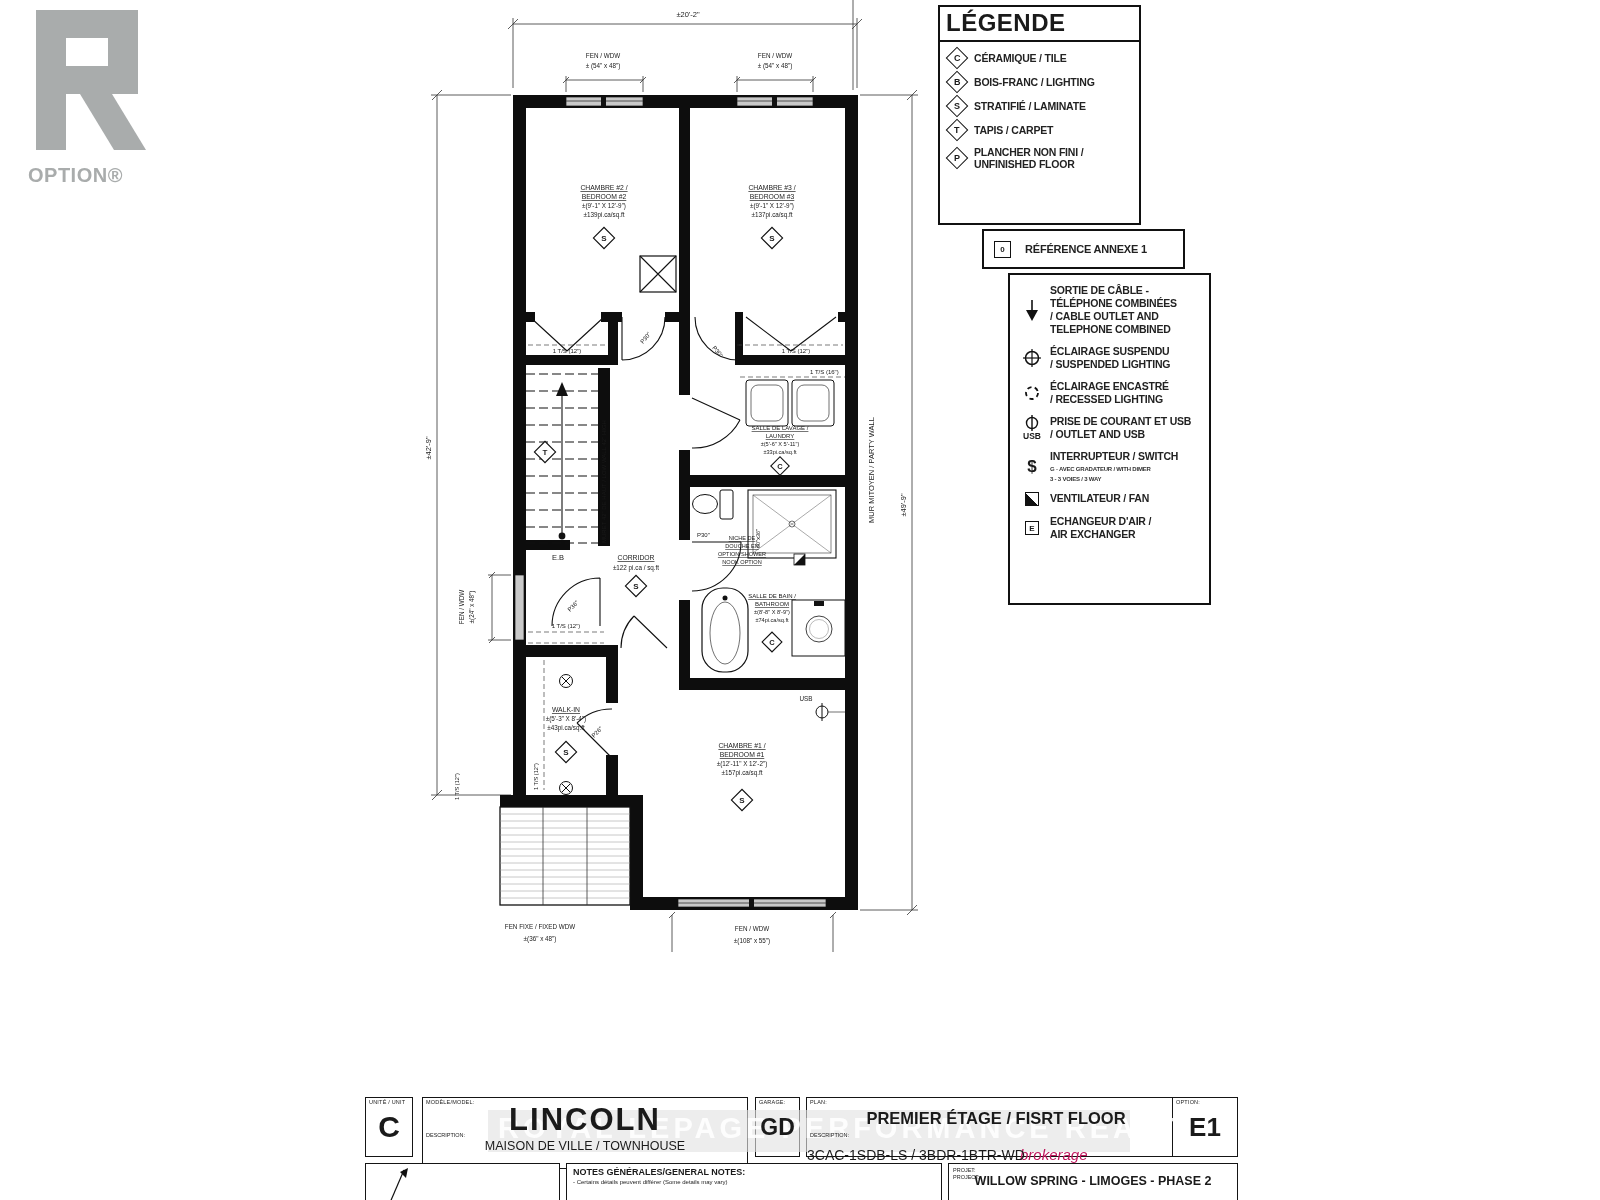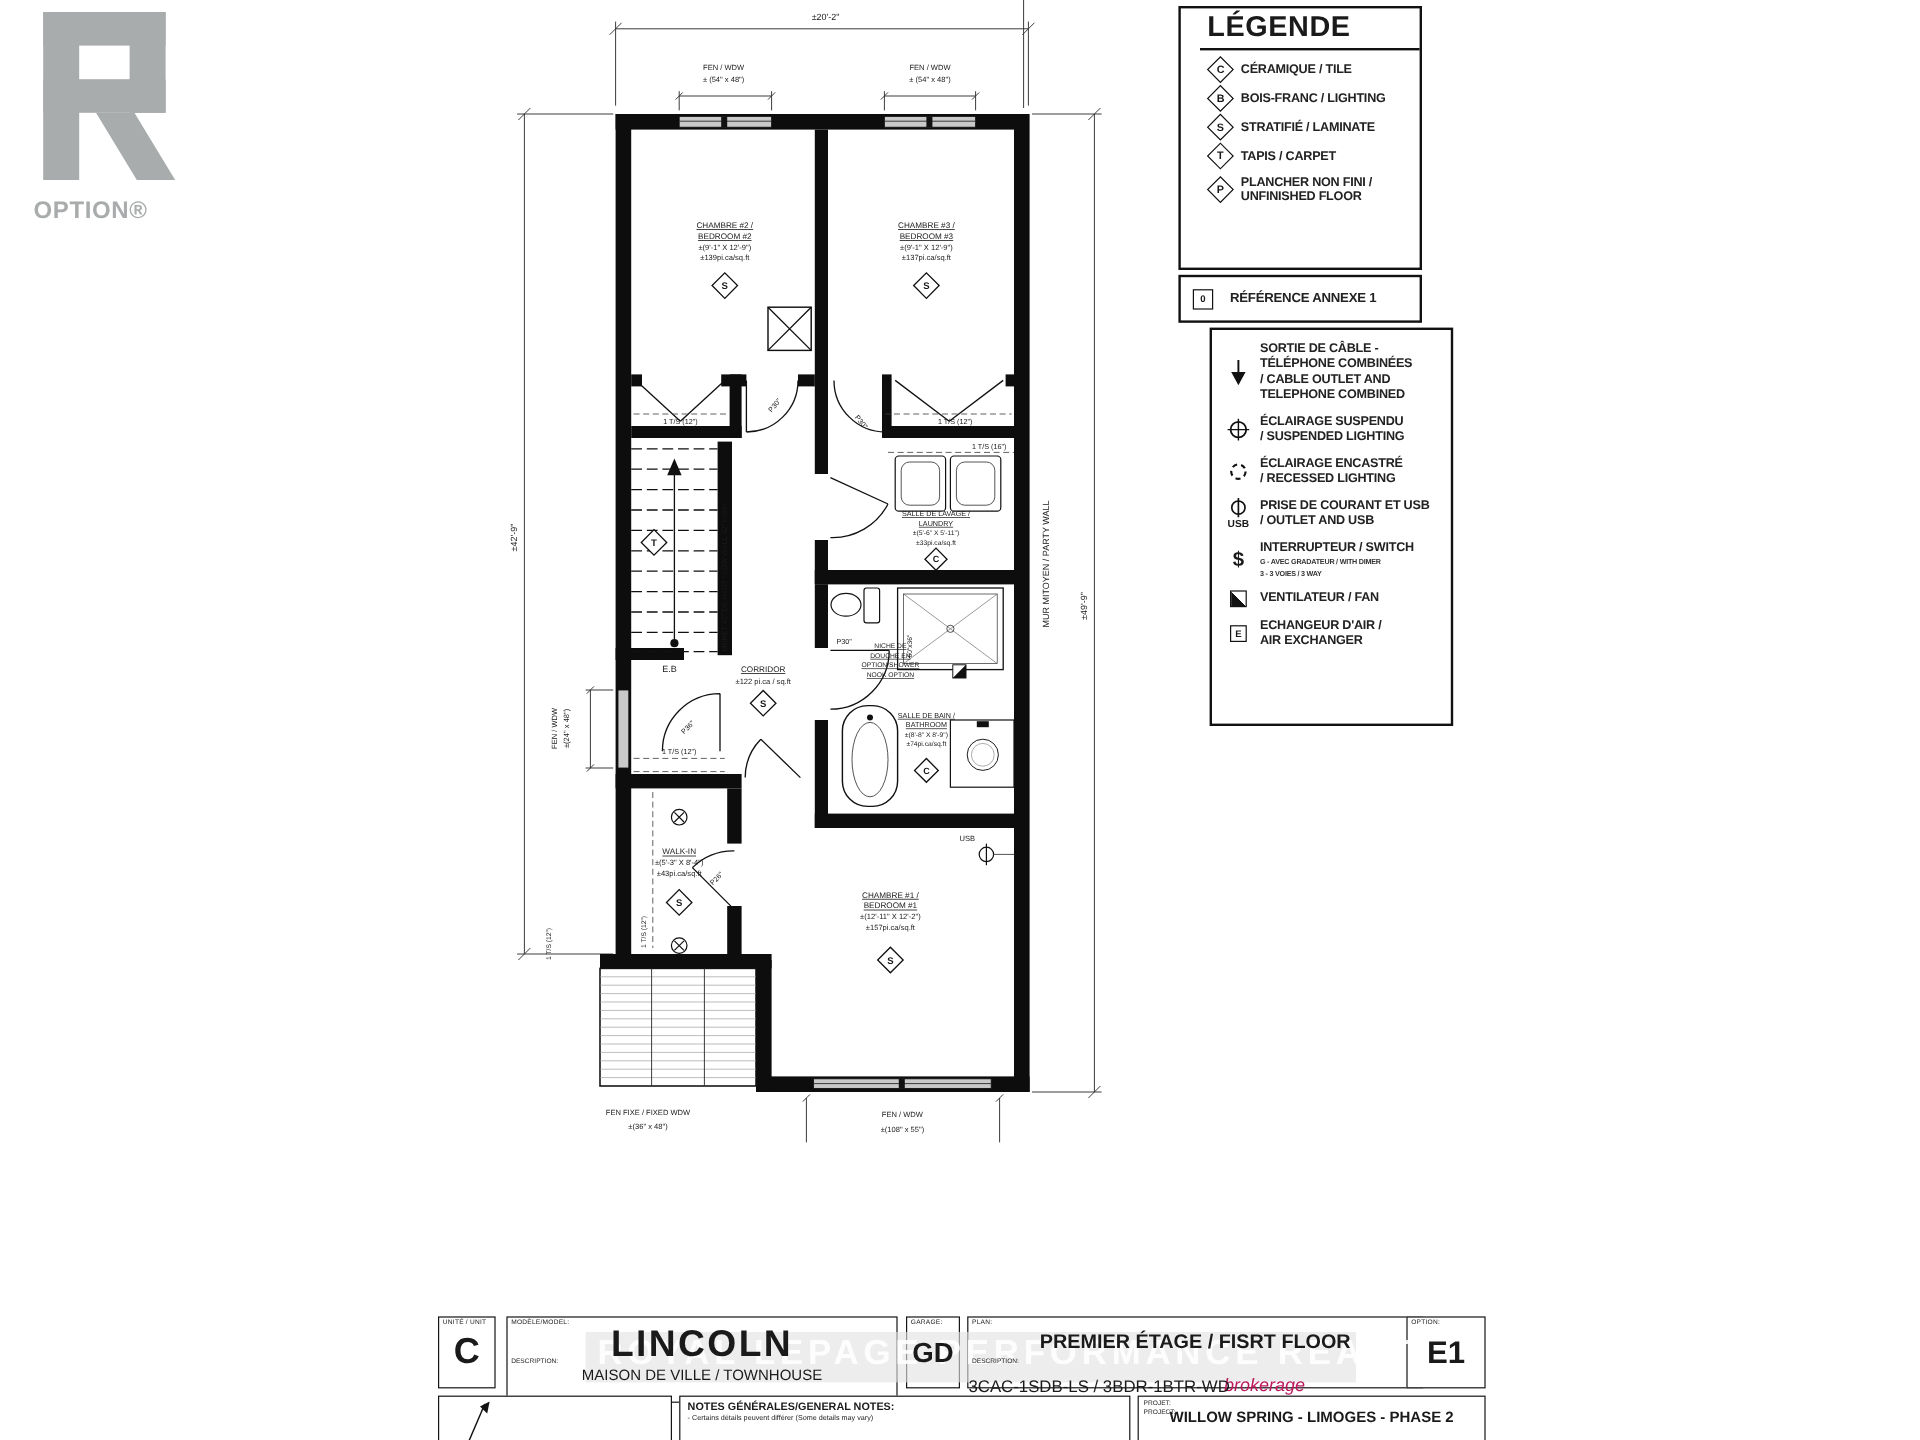--- a/index.html
+++ b/index.html
@@ -20,21 +20,21 @@
   .hatch{stroke:#9a9a9a;stroke-width:.55;fill:none;}
   .win{fill:#c9c9c9;stroke:#111;stroke-width:.7;}
   .mid{text-anchor:middle;}
   .t55{font-size:5.6px;} .t6{font-size:6px;} .t62{font-size:6.3px;}
   .t68{font-size:6.8px;} .t75{font-size:7.5px;} .t8{font-size:8px;}
   .u{text-decoration:underline;}
   .dia{fill:#fff;stroke:#111;stroke-width:1.1;}
 
   
   .lgbox{position:absolute;background:#fff;border:2px solid #111;box-sizing:border-box;}
-  #lg-main{left:982px;top:5px;width:203px;height:220px;padding-left:16px;}
+  #lg-main{left:938px;top:5px;width:203px;height:220px;}
   #lg-ref{left:982px;top:229px;width:203px;height:40px;}
   #lg-sym{left:1008px;top:273px;width:203px;height:332px;}
   .lg-title{font-size:24px;font-weight:700;letter-spacing:.5px;padding:2px 6px 3px 6px;border-bottom:2px solid #111;}
   .lg-row{display:flex;align-items:center;margin:8px 6px 0 8px;}
   .lg-lbl{font-size:10.5px;font-weight:600;letter-spacing:-.2px;line-height:12px;color:#222;}
   .dmark{flex:0 0 26px;display:flex;justify-content:center;}
   .dshape{width:14px;height:14px;border:1.6px solid #111;transform:rotate(45deg);display:flex;align-items:center;justify-content:center;margin-right:8px;}
   .dshape i{transform:rotate(-45deg);font-style:normal;font-weight:700;font-size:9px;}
   .refrow{display:flex;align-items:center;height:100%;padding-left:10px;}
   .refsq{width:15px;height:15px;border:1.4px solid #111;display:flex;align-items:center;justify-content:center;

